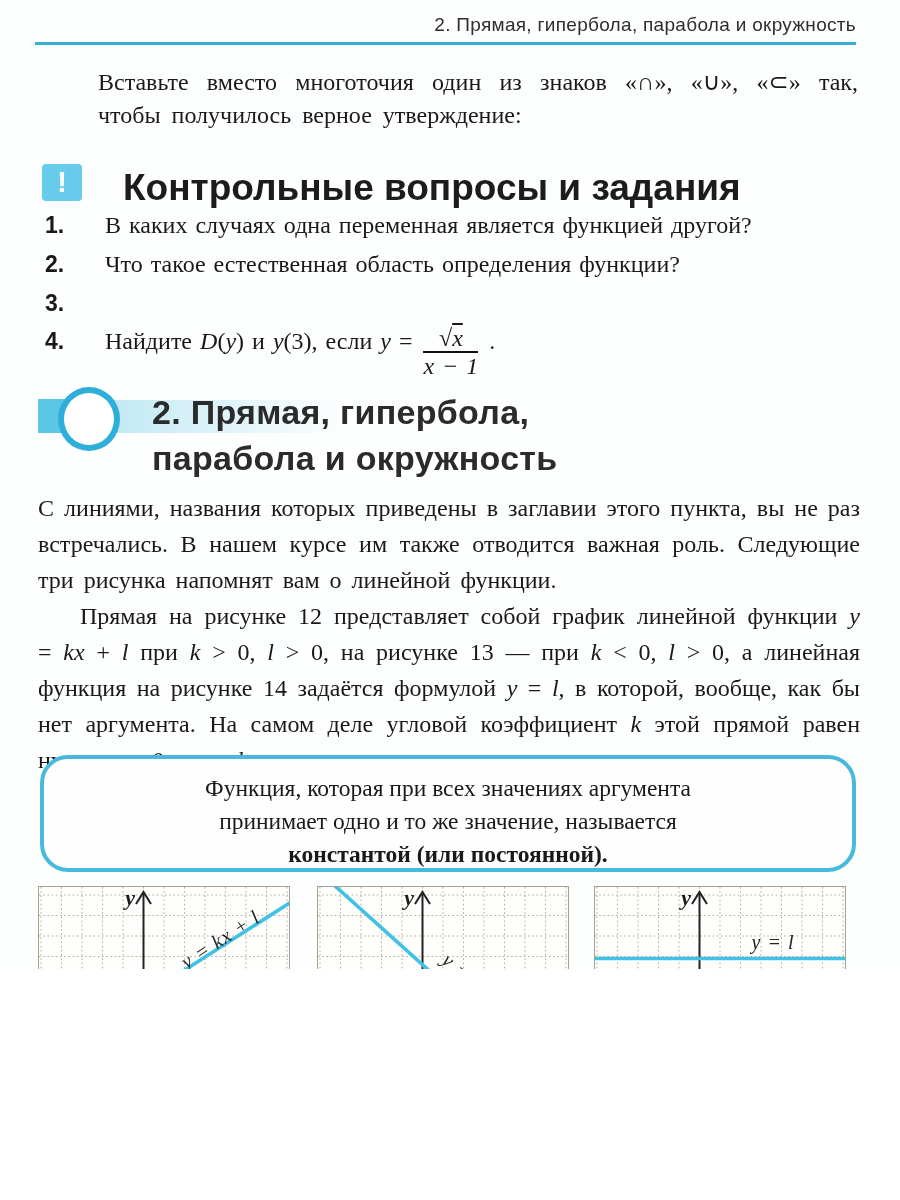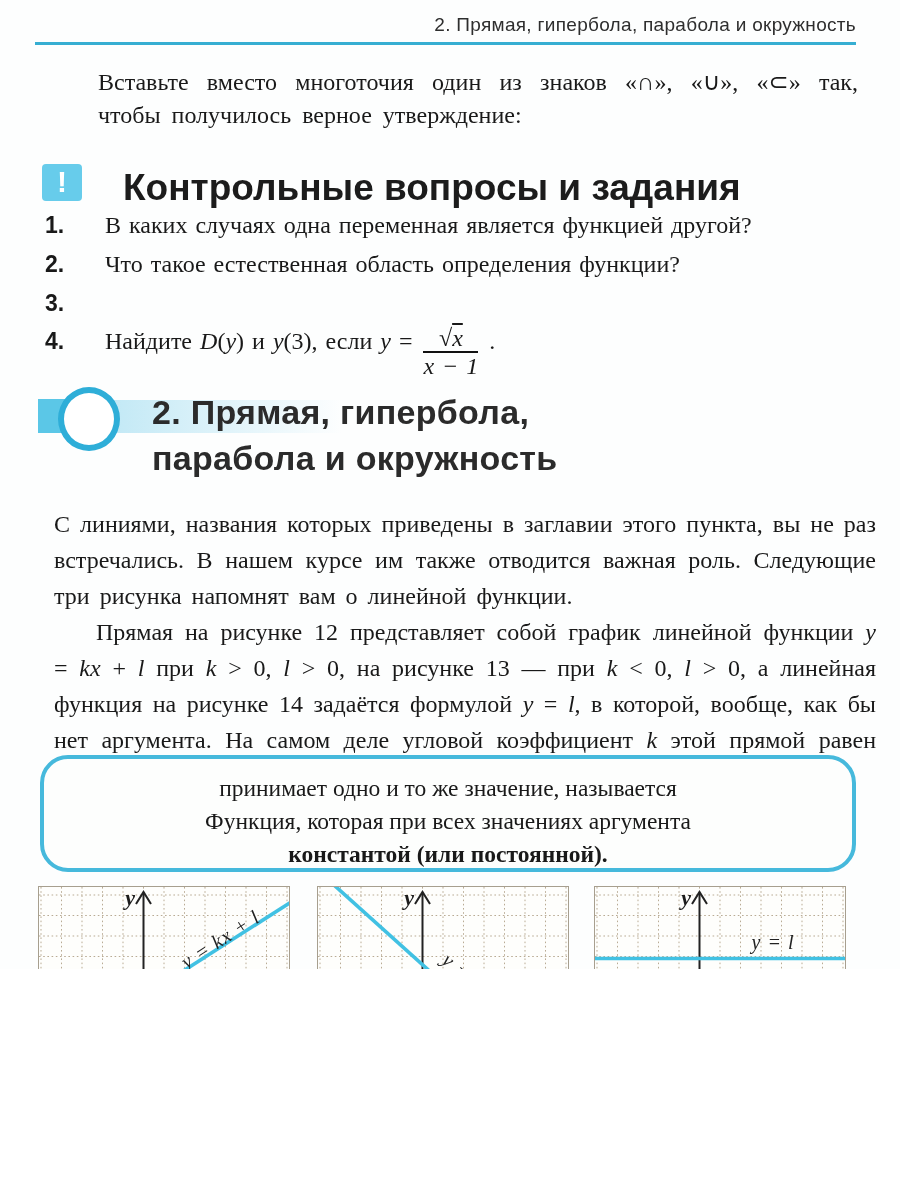--- a/index.html
+++ b/index.html
@@ -42,21 +42,21 @@
   .deco-square{position:absolute;left:38px;top:399px;width:42px;height:34px;background:#5bc7e7;}
   .deco-band{position:absolute;left:70px;top:400px;width:272px;height:33px;
              background:linear-gradient(to right,#b8e5f4,rgba(255,255,255,0));}
   .deco-circle{position:absolute;left:58px;top:387px;width:50px;height:52px;border-radius:50%;
                background:#ffffff;border:6px solid #2eaed8;}
   .sec-title{position:absolute;left:152px;top:389px;font-family:"Liberation Sans",sans-serif;
              font-weight:bold;font-size:34px;line-height:46px;color:#2b2b2b;letter-spacing:0.3px;}
 
   
   .para{position:absolute;left:38px;width:822px;font-size:24px;line-height:36px;
-        text-align:justify;word-spacing:4px;margin:16px;}
+        text-align:justify;word-spacing:4px;margin:0;}
   #para1{top:490px;}
   #para2{top:598px;text-indent:42px;}
 
   
   .rule-box{position:absolute;left:40px;top:755px;width:808px;height:96px;
             border:4px solid #46b9dc;border-radius:28px;text-align:center;
             padding-top:13px;font-size:23.5px;line-height:33px;background:#fdfefd;}
   .rule-box .b3{font-weight:bold;}
 
   
@@ -109,22 +109,22 @@
   <div class="deco-circle"></div>
   <div class="sec-title">
     <div>2. Прямая, гипербола,</div>
     <div>парабола и окружность</div>
   </div>
 
   <p class="para" id="para1">С линиями, названия которых приведены в заглавии этого пункта, вы не раз встречались. В нашем курсе им также отводится важная роль. Следующие три рисунка напомнят вам о линейной функции.</p>
   <p class="para" id="para2">Прямая на рисунке 12 представляет собой график линейной функции <span class="math">y</span> = <span class="math">kx</span> + <span class="math">l</span> при <span class="math">k</span> &gt; 0, <span class="math">l</span> &gt; 0, на рисунке 13 — при <span class="math">k</span> &lt; 0, <span class="math">l</span> &gt; 0, а линейная функция на рисунке 14 задаётся формулой <span class="math">y</span> = <span class="math">l</span>, в которой, вообще, как бы нет аргумента. На самом деле угловой коэффициент <span class="math">k</span> этой прямой равен нулю: <span class="math">y</span> = 0 · <span class="math">x</span> + <span class="math">l</span>.</p>
 
   <div class="rule-box">
+    <div>Функция, которая при всех значениях аргумента</div>
     <div>принимает одно и то же значение, называется</div>
-    <div>Функция, которая при всех значениях аргумента</div>
     <div class="b3">константой (или постоянной).</div>
   </div>
 
   <div class="figure" id="fig0">
     <div class="fig-plot"><svg viewBox="0 0 250 205" width="250" height="205">
           <line x1="2" y1="0" x2="2" y2="202" stroke="#b9ab94" stroke-width="1" stroke-dasharray="1.6 2.6"></line>
           <line x1="22.5" y1="0" x2="22.5" y2="202" stroke="#b9ab94" stroke-width="1" stroke-dasharray="1.6 2.6"></line>
           <line x1="43" y1="0" x2="43" y2="202" stroke="#b9ab94" stroke-width="1" stroke-dasharray="1.6 2.6"></line>
           <line x1="63.5" y1="0" x2="63.5" y2="202" stroke="#b9ab94" stroke-width="1" stroke-dasharray="1.6 2.6"></line>
           <line x1="84" y1="0" x2="84" y2="202" stroke="#b9ab94" stroke-width="1" stroke-dasharray="1.6 2.6"></line>

